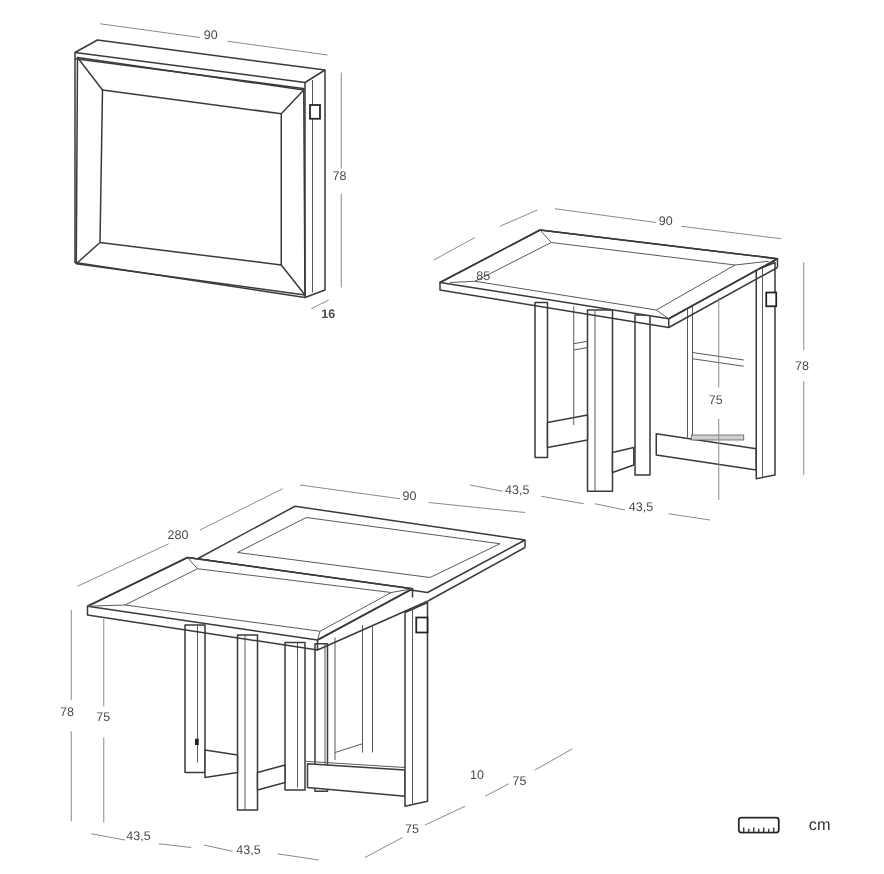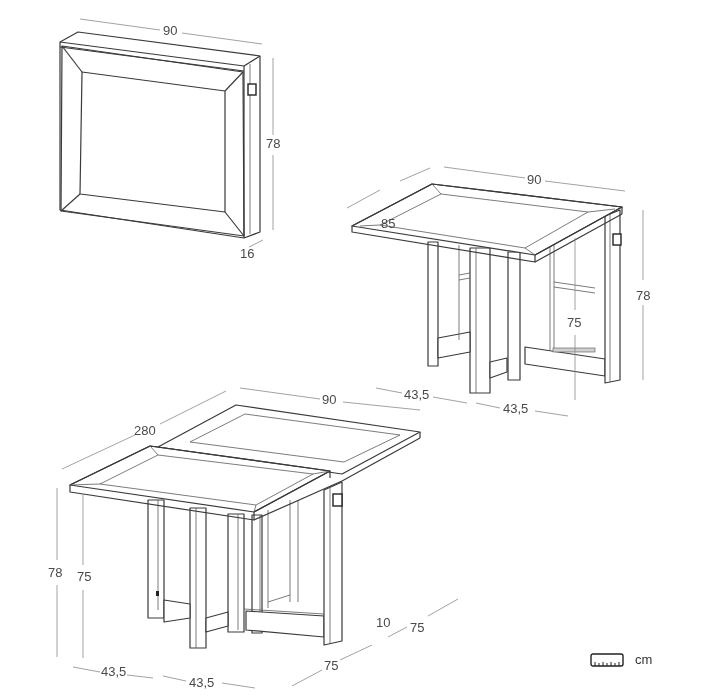--- a/index.html
+++ b/index.html
@@ -3,22 +3,22 @@
 <meta charset="utf-8">
 <style>
   html, body { margin:0; padding:0; background:#ffffff; }
   body { width:707px; height:699px; position:relative; overflow:hidden;
          font-family:"Liberation Sans", sans-serif; }
   svg.drawing { position:absolute; left:0; top:0; width:707px; height:699px; }
   .ln { stroke:#3a3a3a; stroke-width:1.2; fill:none; stroke-linejoin:round; }
   .lt { stroke:#5a5a5a; stroke-width:0.8; fill:none; }
   .fill { fill:#ffffff; stroke:#3a3a3a; stroke-width:1.2; stroke-linejoin:round; }
   .dim { stroke:#8a8a8a; stroke-width:0.8; fill:none; }
-  .lbl { position:absolute; font-size:13px; color:#4a4a4a; line-height:1; white-space:nowrap; }
-  .unit { position:absolute; left:590px; top:652px; display:flex; align-items:center; gap:11px; }
+  .lbl { position:absolute; font-size:10px; color:#4a4a4a; line-height:1; white-space:nowrap; }
+  .unit { position:absolute; left:590px; top:652px; display:flex; align-items:center; gap:23px; }
   .unit-text { font-size:13px; color:#333; }
 </style>
 </head>
 <body>
 
 <svg class="drawing" viewBox="0 0 707 699">
 
   <g>
 
     <line class="dim" x1="80" y1="19" x2="160" y2="30"></line>
@@ -149,21 +149,21 @@
 
     <line class="dim" x1="292" y1="686" x2="322" y2="670"></line>
     <line class="dim" x1="340" y1="660" x2="372" y2="645"></line>
     <line class="dim" x1="388" y1="637" x2="407" y2="627"></line>
     <line class="dim" x1="428" y1="616" x2="458" y2="599"></line>
   </g>
 </svg>
 
 <div class="lbl" style="left:163px;top:24px;">90</div>
 <div class="lbl" style="left:266px;top:137px;">78</div>
-<div class="lbl" style="left:240px;top:247px;">16</div>
+<div class="lbl" style="left:257px;top:247px;font-weight:bold;">16</div>
 
 <div class="lbl" style="left:381px;top:180px;margin-top:37px;">85</div>
 <div class="lbl" style="left:527px;top:173px;">90</div>
 <div class="lbl" style="left:636px;top:289px;">78</div>
 <div class="lbl" style="left:567px;top:316px;">75</div>
 <div class="lbl" style="left:404px;top:388px;">43,5</div>
 <div class="lbl" style="left:503px;top:402px;">43,5</div>
 
 <div class="lbl" style="left:134px;top:424px;">280</div>
 <div class="lbl" style="left:322px;top:393px;">90</div>

